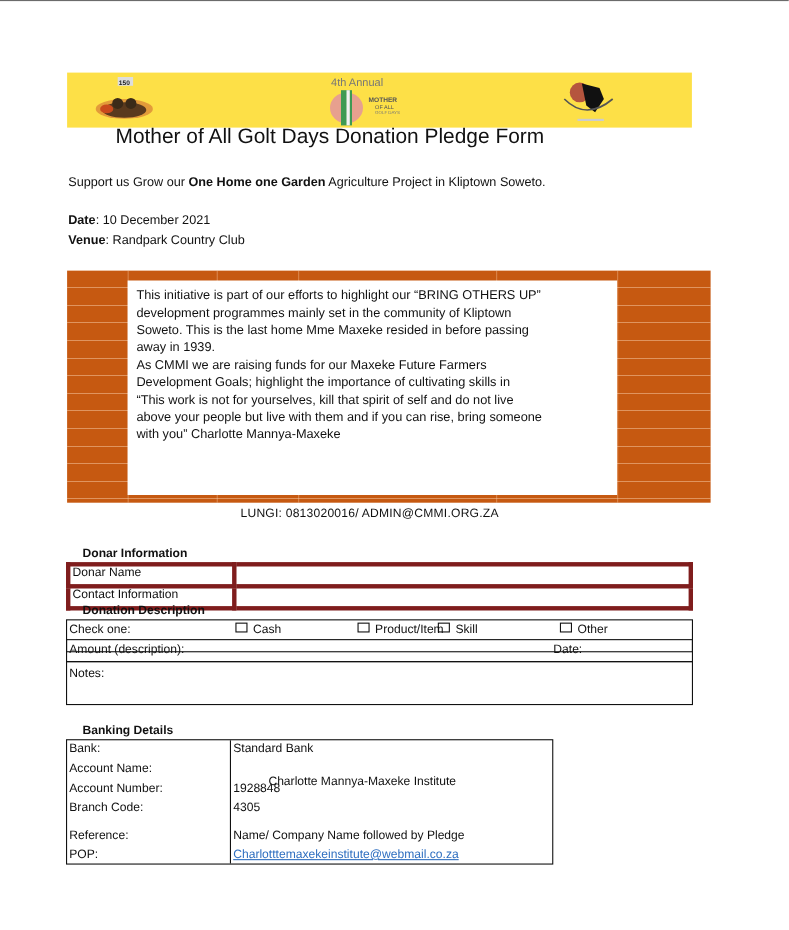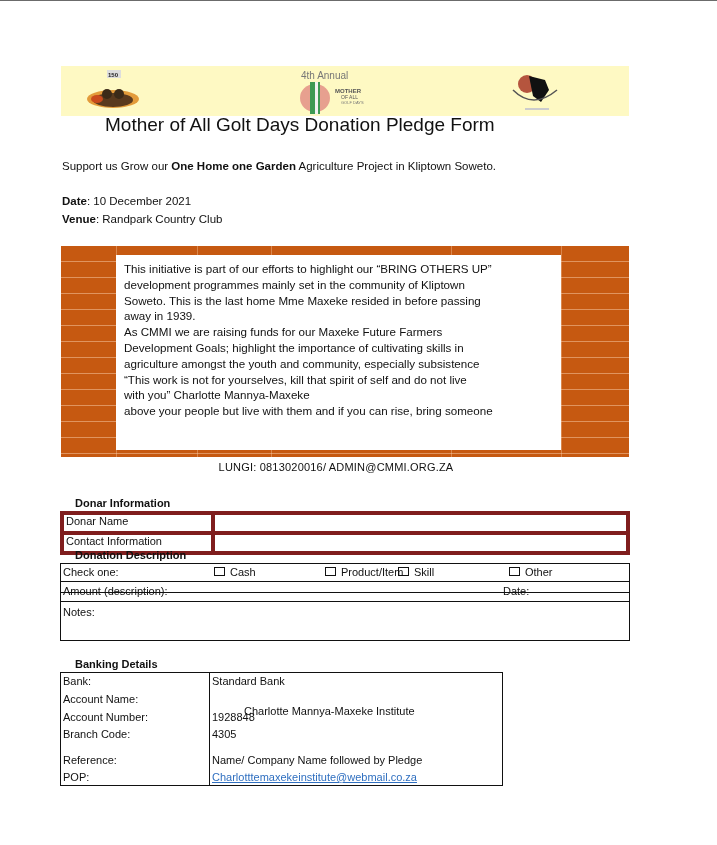--- a/index.html
+++ b/index.html
@@ -2,37 +2,38 @@
 <html><head>
 <meta charset="utf-8">
 <style>
   html, body { margin: 0; padding: 0; }
   body {
     width: 717px; height: 845px; background: #ffffff; position: relative; overflow: hidden;
     font-family: "Liberation Sans", sans-serif; color: #111;
   }
   .topline { position: absolute; left: 0; top: 0; width: 717px; height: 1px; background: #6b6b6b; }
 
-  .logos { position: absolute; left: 61px; top: 66px; width: 568px; height: 50px; background: #fef9c3; }
+  .logos { position: absolute; left: 61px; top: 66px; width: 568px; height: 50px; background: #fde047; }
   .logo { position: absolute; top: 0; height: 50px; }
   .logo-left { left: 22px; width: 60px; }
   .logo-mid { left: 236px; width: 80px; }
   .logo-right { left: 444px; width: 60px; }
   .logo-caption { position: absolute; font-size: 9px; color: #888; white-space: nowrap; }
 
   .title { position: absolute; left: 105px; top: 114px; font-size: 19px; color: #111; white-space: nowrap; }
 
   .intro { position: absolute; left: 62px; top: 160px; font-size: 11.5px; white-space: nowrap; }
   .intro b { font-weight: bold; }
   .meta { position: absolute; left: 62px; font-size: 11.5px; white-space: nowrap; }
   .meta b { font-weight: bold; }
 
   .orange {
     position: absolute; left: 61px; top: 246px; width: 568px; height: 211px; background: #c65911;
     background-image: repeating-linear-gradient(to bottom, transparent 0, transparent 15px, rgba(255,220,190,0.45) 15px, rgba(255,220,190,0.45) 16px);
+    padding-left: 17px;
   }
   .orange .vline { position: absolute; top: 0; width: 1px; height: 211px; background: rgba(255,220,190,0.35); }
   .quote-box {
     position: absolute; left: 55px; top: 9px; width: 445px; height: 195px; background: #fff;
     box-sizing: border-box; padding: 6px 8px 0 8px; font-size: 11.6px; line-height: 15.8px; color: #111;
   }
   .quote-box p { margin: 0; }
 
   .contact { position: absolute; left: 0; width: 702px; top: 461px; text-align: center; font-size: 11px; letter-spacing: 0.2px; }
   .contact span { margin-left: -30px; }
@@ -102,24 +103,23 @@
   <div class="vline" style="left:210px;"></div>
   <div class="vline" style="left:390px;"></div>
   <div class="vline" style="left:500px;"></div>
   <div class="quote-box">
     <p>This initiative is part of our efforts to highlight our “BRING OTHERS UP”</p>
     <p>development programmes mainly set in the community of Kliptown</p>
     <p>Soweto. This is the last home Mme Maxeke resided in before passing</p>
     <p>away in 1939.</p>
     <p>As CMMI we are raising funds for our Maxeke Future Farmers</p>
     <p>Development Goals; highlight the importance of cultivating skills in</p>
-    <p>agriculture amongst the youth and community, especially subsistence</p>
     <p>“This work is not for yourselves, kill that spirit of self and do not live</p>
+    <p>above your people but live with them and if you can rise, bring someone</p>
     <p>with you” Charlotte Mannya-Maxeke</p>
-    <p>above your people but live with them and if you can rise, bring someone</p>
   </div>
 </div>
 
 <div class="contact"><span>LUNGI: 0813020016/ ADMIN@CMMI.ORG.ZA</span></div>
 
 <div class="sec-label" style="top:497px;">Donar Information</div>
 <table class="form" style="left:60px;top:511px;width:570px;">
   <tbody>
       <tr>
     <td style="width:143px;">Donar Name</td>

